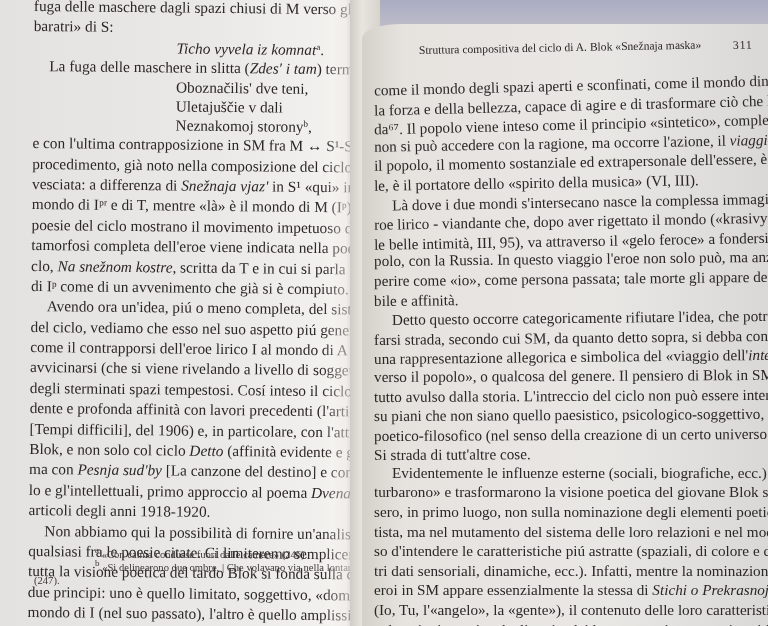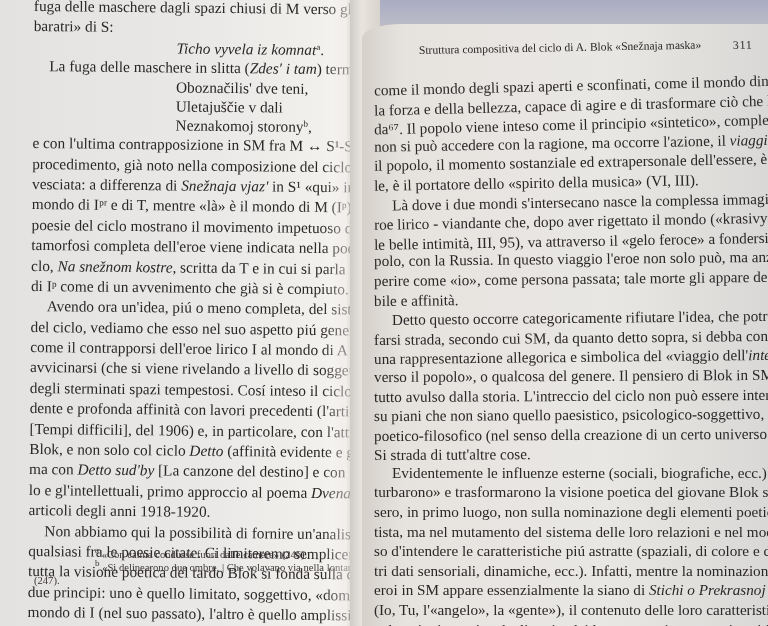--- a/index.html
+++ b/index.html
@@ -101,21 +101,21 @@
       </div>
     <div id="lp-p2">
         <span class="line indent"><span>Avendo ora un'idea, piú o meno completa, del sistema di oppo</span></span>
         <span class="line"><span>del ciclo, vediamo che esso nel suo aspetto piú generale può esser</span></span>
         <span class="line"><span>come il contrapporsi dell'eroe lirico I al mondo di A e il suo</span></span>
         <span class="line"><span>avvicinarsi (che si viene rivelando a livello di soggetto) a T e agli ele</span></span>
         <span class="line"><span>degli sterminati spazi tempestosi. Cosí inteso il ciclo rivela una so</span></span>
         <span class="line"><span>dente e profonda affinità con lavori precedenti (l'articolo Bezv</span></span>
         <span class="line"><span>[Tempi difficili], del 1906) e, in particolare, con l'attività poet</span></span>
         <span class="line"><span>Blok, e non solo col ciclo </span><i>Detto</i><span> (affinità evidente e già indicata da</span></span>
-        <span class="line"><span>ma con </span><i>Detto sud'by</i><span> [La canzone del destino] e con gli articoli sul p</span></span>
+        <span class="line"><span>ma con </span><i>Pesnja sud'by</i><span> [La canzone del destino] e con gli articoli sul p</span></span>
         <span class="line"><span>lo e gl'intellettuali, primo approccio al poema </span><i>Dvenadcat'</i></span>
         <span class="line"><span>articoli degli anni 1918-1920.</span></span>
       </div>
     <div id="lp-p3">
         <span class="line indent"><span>Non abbiamo qui la possibilità di fornire un'analisi completa di</span></span>
         <span class="line"><span>qualsiasi fra le poesie citate. Ci limiteremo semplicemente ad indicare</span></span>
         <span class="line"><span>tutta la visione poetica del tardo Blok si fonda sulla contrapposizione</span></span>
         <span class="line"><span>due principi: uno è quello limitato, soggettivo, «domestico» (chiuso</span></span>
         <span class="line"><span>mondo di I (nel suo passato), l'altro è quello amplissimo, extrapers</span></span>
         <span class="line"><span>del mondo popolare, che spessissimo coincide, nell'ultimo Blok, col mo</span></span>
@@ -163,19 +163,19 @@
         <span class="line curve-4"><span>poetico-filosofico (nel senso della creazione di un certo universo poetico).</span></span>
         <span class="line curve-4"><span>Si strada di tutt'altre cose.</span></span>
       </div>
     <div>
         <span class="line indent"><span>Evidentemente le influenze esterne (sociali, biografiche, ecc.) che «per-</span></span>
         <span class="line"><span>turbarono» e trasformarono la visione poetica del giovane Blok si rifles-</span></span>
         <span class="line"><span>sero, in primo luogo, non sulla nominazione degli elementi poetici dell'ar-</span></span>
         <span class="line"><span>tista, ma nel mutamento del sistema delle loro relazioni e nel modo diver-</span></span>
         <span class="line"><span>so d'intendere le caratteristiche piú astratte (spaziali, di colore e degli al-</span></span>
         <span class="line"><span>tri dati sensoriali, dinamiche, ecc.). Infatti, mentre la nominazione degli</span></span>
-        <span class="line"><span>eroi in SM appare essenzialmente la siano di </span><i>Stichi o Prekrasnoj Dame</i><span></span></span>
+        <span class="line"><span>eroi in SM appare essenzialmente la stessa di </span><i>Stichi o Prekrasnoj Dame</i><span></span></span>
         <span class="line"><span>(Io, Tu, l'«angelo», la «gente»), il contenuto delle loro caratteristiche, le</span></span>
         <span class="line"><span>valutazioni emotive degli eroi e dei loro rapporti vengono intesi in modo</span></span>
       </div>
 
   </div>
 </div>
 
 </body></html>

